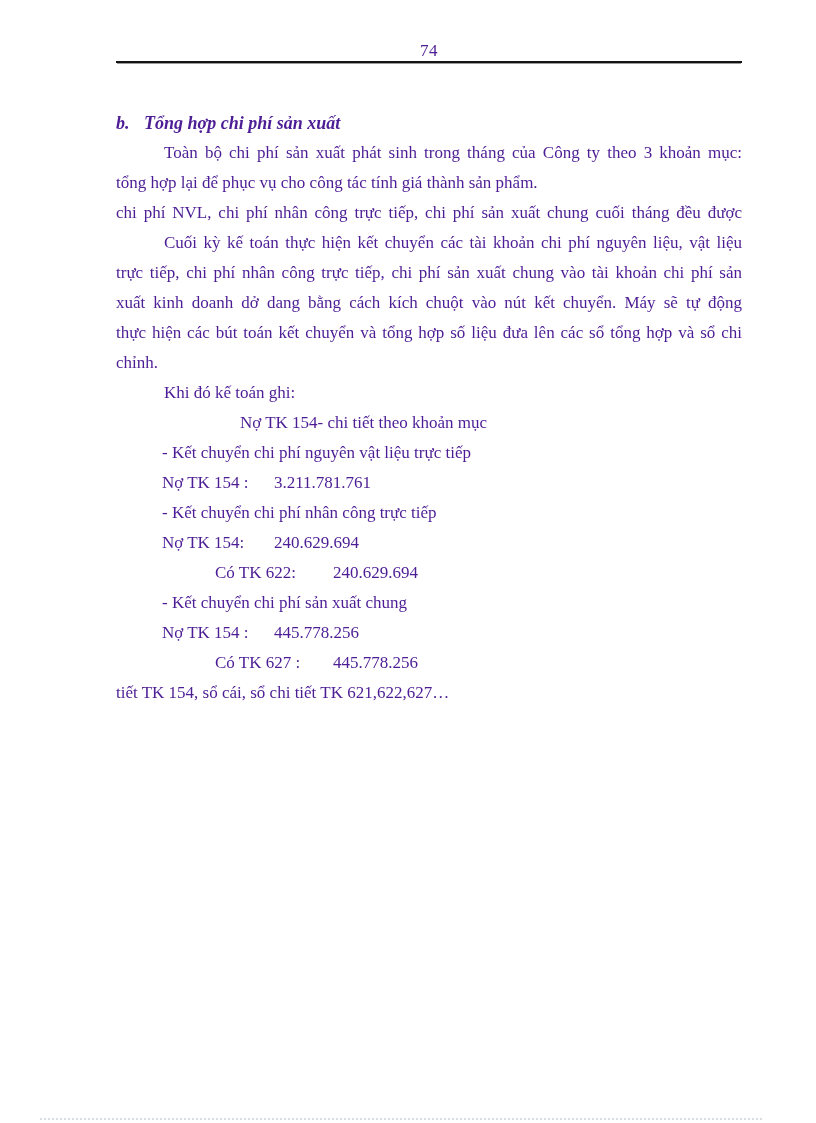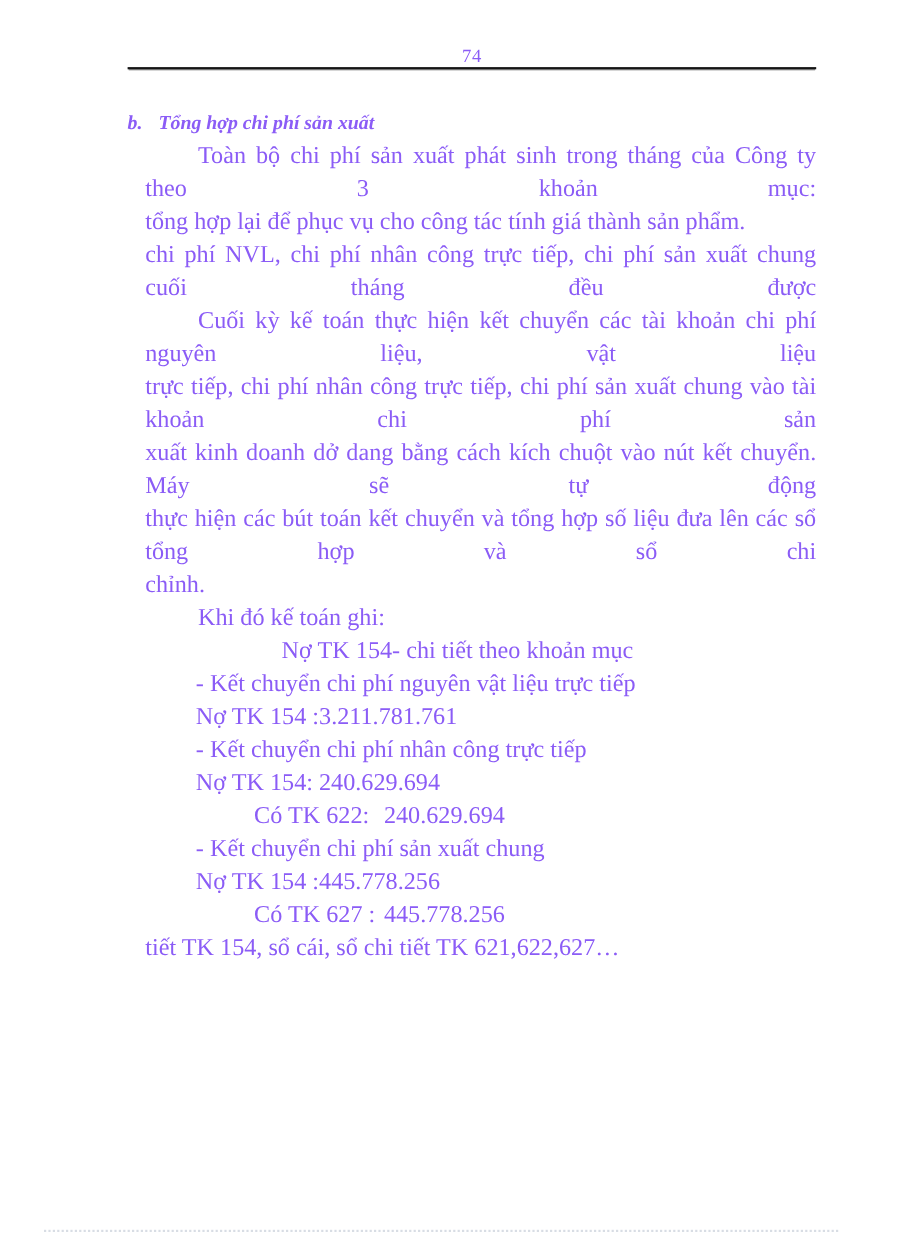--- a/index.html
+++ b/index.html
@@ -6,57 +6,56 @@
     margin: 0;
     padding: 0;
     background: #ffffff;
   }
   .page {
     position: relative;
     width: 788px;
     height: 1123px;
     background: #ffffff;
     font-family: "Liberation Serif", "DejaVu Serif", serif;
-    color: #8b5cf6;
+    color: #4c1d95;
     overflow: hidden;
   }
   .content {
     margin-left: 116px;
     width: 626px;
   }
   .header {
     margin-left: 116px;
     width: 626px;
     padding-top: 40px;
     border-bottom: 2px solid #141414;
     box-shadow: 0 2px 0 -1px #9a9a9a;
   }
   .page-number {
     text-align: center;
     font-size: 17px;
     line-height: 21px;
     letter-spacing: 0.5px;
   }
   .heading {
-    margin-top: 33px;
+    margin-top: 45px;
     font-size: 18px;
     line-height: 30px;
     font-weight: bold;
     font-style: italic;
     white-space: nowrap;
   }
   .heading .marker {
     display: inline-block;
     width: 28px;
   }
   .line {
-    font-size: 22px;
+    font-size: 17px;
     line-height: 30px;
     white-space: nowrap;
-    margin-left: 16px;
   }
   .stretch {
     text-align: justify;
     text-align-last: justify;
     white-space: normal;
   }
   .indent-first   { padding-left: 48px; }
   .indent-first.stretch { padding-left: 0; text-indent: 48px; }
   .indent-entry   { padding-left: 46px; }
   .indent-generic-debit  { padding-left: 124px; }

